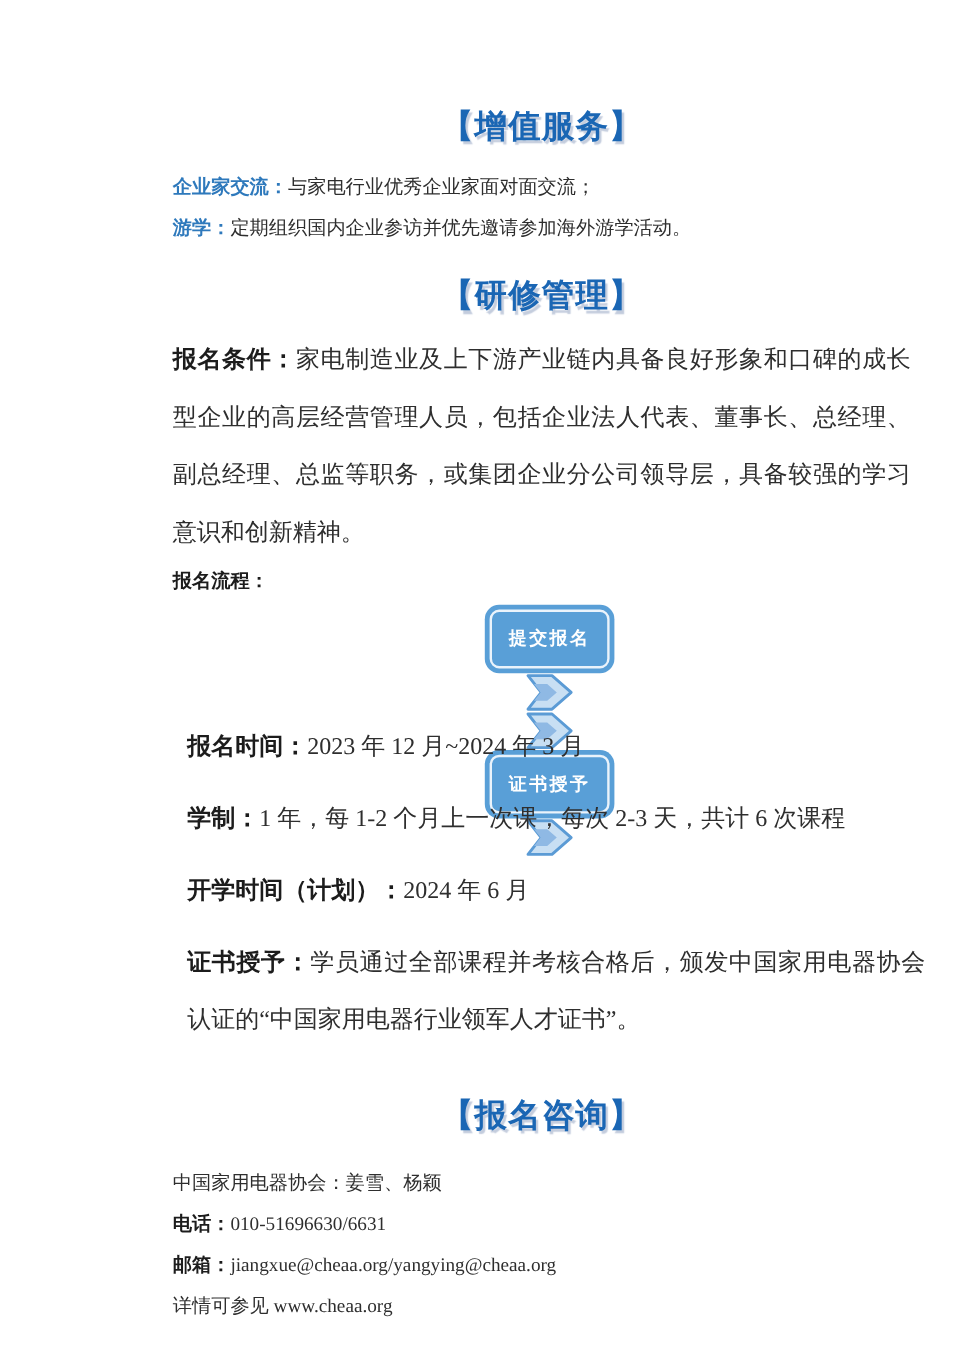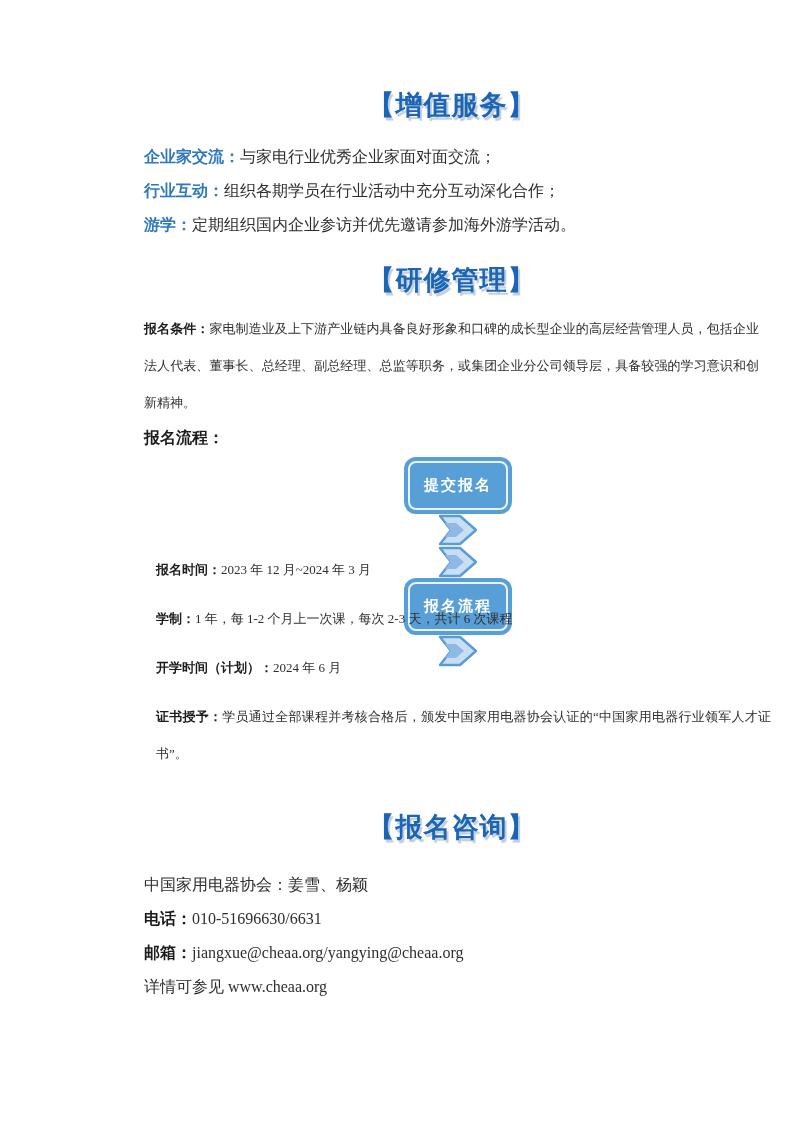--- a/index.html
+++ b/index.html
@@ -50,22 +50,22 @@
     font-family:Liberation Serif, serif;
   }
   .item .label{
     color:var(--label-blue);
     font-weight:bold;
   }
   #title-training{margin-top:21px;}
   .para{
     width:615px;
     margin:0;
-    font-size:13px;
-    line-height:37px;
+    font-size:20px;
+    line-height:48px;
     text-align:justify;
   }
   .conditions{margin-top:13px;}
   .para b{color:#1c1c1c;}
   .process-label{
     margin:0;
     font-size:16px;
     line-height:34px;
     font-weight:bold;
     color:#1c1c1c;
@@ -122,23 +122,20 @@
 <div class="page">
   <div class="content">
 
     <h1 class="section-title" id="title-value-added">【增值服务】</h1>
 
     <div class="items">
       <div class="item">
         <span class="label">企业家交流：</span><span>与家电行业优秀企业家面对面交流；</span>
       </div>
       <div class="item">
-        <span class="label">行业互动：</span><span>组织各期学员在行业活动中充分互动深化合作；</span>
-      </div>
-      <div class="item">
         <span class="label">游学：</span><span>定期组织国内企业参访并优先邀请参加海外游学活动。</span>
       </div>
     </div>
 
     <h1 class="section-title" id="title-training">【研修管理】</h1>
 
     <p class="para conditions"><b>报名条件：</b><span>家电制造业及上下游产业链内具备良好形象和口碑的成长型企业的高层经营管理人员，包括企业法人代表、董事长、总经理、副总经理、总监等职务，或集团企业分公司领导层，具备较强的学习意识和创新精神。</span></p>
 
     <p class="process-label">报名流程：</p>
 
@@ -152,21 +149,21 @@
           <path d="M7 9 L18 9 L26 16 L18 23 L7 23 L12.5 16 Z" style="fill:var(--arrow-mid);"></path>
         </svg>
       </span>
       <span class="flow-arrow">
         <svg width="40" height="32" viewBox="0 0 40 32">
           <path d="M2 2 L22 2 L38 16 L22 30 L2 30 L13 16 Z" style="fill:var(--arrow-light);stroke:var(--arrow-border);" stroke-width="2.4" stroke-linejoin="round"></path>
           <path d="M7 9 L18 9 L26 16 L18 23 L7 23 L12.5 16 Z" style="fill:var(--arrow-mid);"></path>
         </svg>
       </span>
       <div class="flow-box">
-        <div class="flow-box-inner">报名流程</div>
+        <div class="flow-box-inner">证书授予</div>
       </div>
       <span class="flow-arrow">
         <svg width="40" height="32" viewBox="0 0 40 32">
           <path d="M2 2 L22 2 L38 16 L22 30 L2 30 L13 16 Z" style="fill:var(--arrow-light);stroke:var(--arrow-border);" stroke-width="2.4" stroke-linejoin="round"></path>
           <path d="M7 9 L18 9 L26 16 L18 23 L7 23 L12.5 16 Z" style="fill:var(--arrow-mid);"></path>
         </svg>
       </span>
     </div>
 
     <div class="details">

